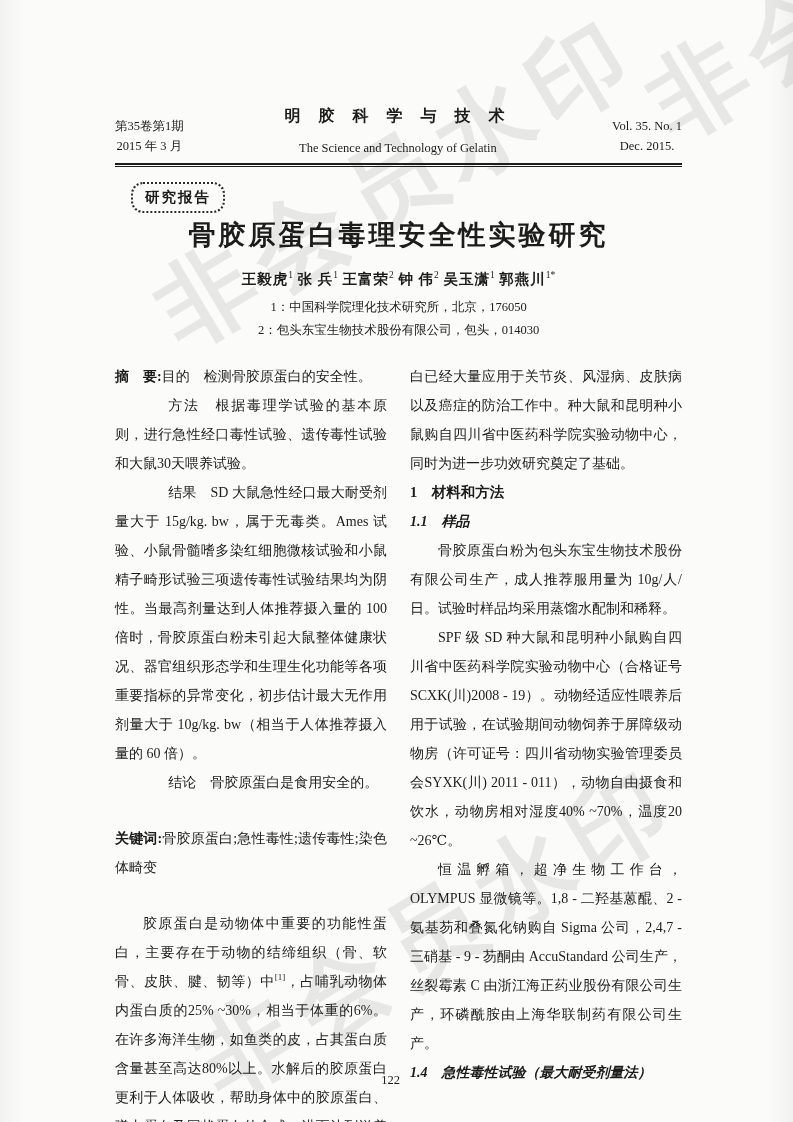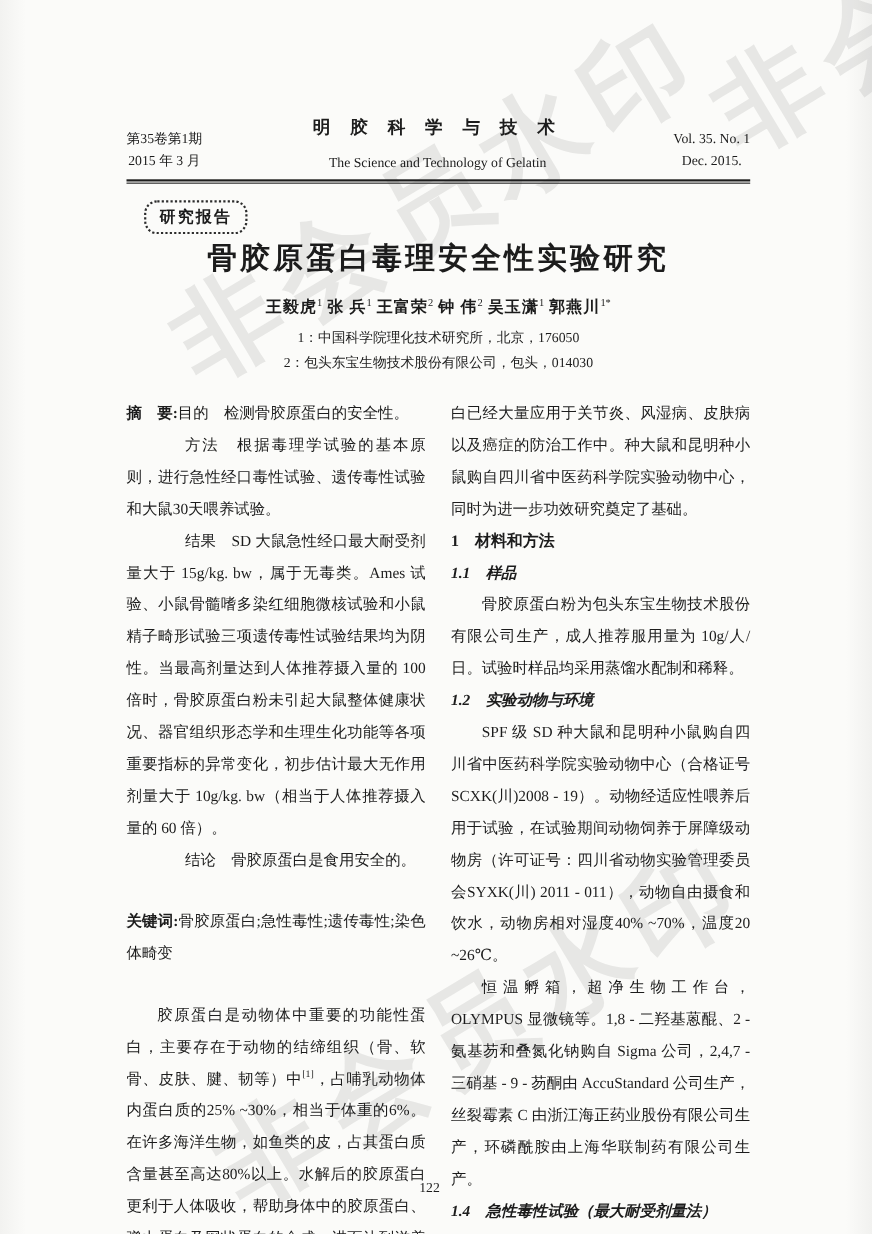--- a/index.html
+++ b/index.html
@@ -115,21 +115,20 @@
 
         <p class="intro indent2"><span>胶原蛋白是动物体中重要的功能性蛋白，主要存在于动物的结缔组织（骨、软骨、皮肤、腱、韧等）中</span><sup class="ref">[1]</sup><span>，占哺乳动物体内蛋白质的25% ~30%，相当于体重的6%。在许多海洋生物，如鱼类的皮，占其蛋白质含量甚至高达80%以上。水解后的胶原蛋白更利于人体吸收，帮助身体中的胶原蛋白、弹力蛋白及网状蛋白的合成，进而达到滋养皮肤、毛发、指甲及全身结缔组织的效果，并且可以预防骨质疏松，改善关节健康</span></p>
 
       </div>
 
       <div class="col">
         <p>白已经大量应用于关节炎、风湿病、皮肤病以及癌症的防治工作中。种大鼠和昆明种小鼠购自四川省中医药科学院实验动物中心，同时为进一步功效研究奠定了基础。</p>
         <p class="h2">1　材料和方法</p>
         <p class="h3">1.1　样品</p>
         <p class="indent2">骨胶原蛋白粉为包头东宝生物技术股份有限公司生产，成人推荐服用量为 10g/人/日。试验时样品均采用蒸馏水配制和稀释。</p>
-        <p class="h3">1.2　实验动物与环境</p>
         <p class="indent2">SPF 级 SD 种大鼠和昆明种小鼠购自四川省中医药科学院实验动物中心（合格证号SCXK(川)2008 - 19）。动物经适应性喂养后用于试验，在试验期间动物饲养于屏障级动物房（许可证号：四川省动物实验管理委员会SYXK(川) 2011 - 011），动物自由摄食和饮水，动物房相对湿度40% ~70%，温度20 ~26℃。</p>
         <p class="indent2">恒温孵箱，超净生物工作台，OLYMPUS 显微镜等。1,8 - 二羟基蒽醌、2 - 氨基芴和叠氮化钠购自 Sigma 公司，2,4,7 - 三硝基 - 9 - 芴酮由 AccuStandard 公司生产，丝裂霉素 C 由浙江海正药业股份有限公司生产，环磷酰胺由上海华联制药有限公司生产。</p>
         <p class="h3">1.4　急性毒性试验（最大耐受剂量法）</p>
 
       </div>
 
     </div>
   </div>
 
   <div class="page-number">122</div>

